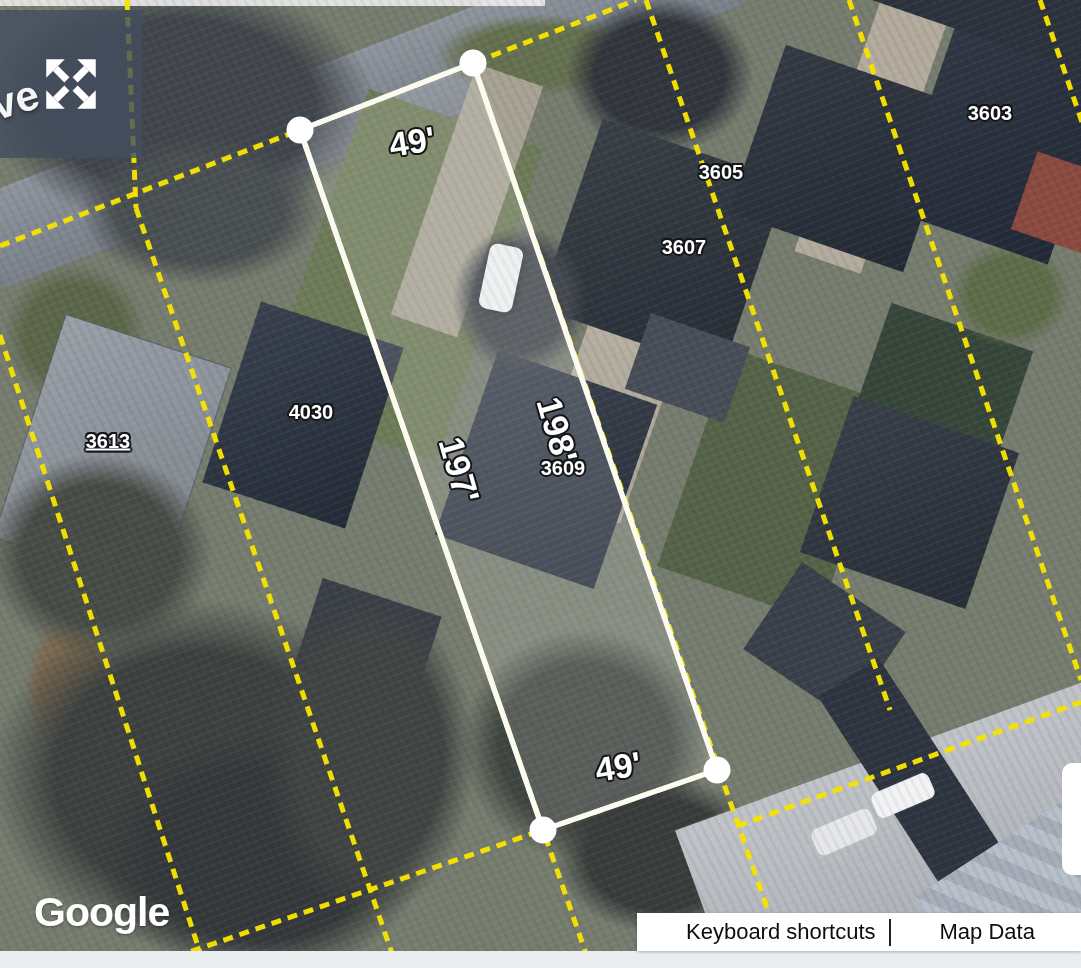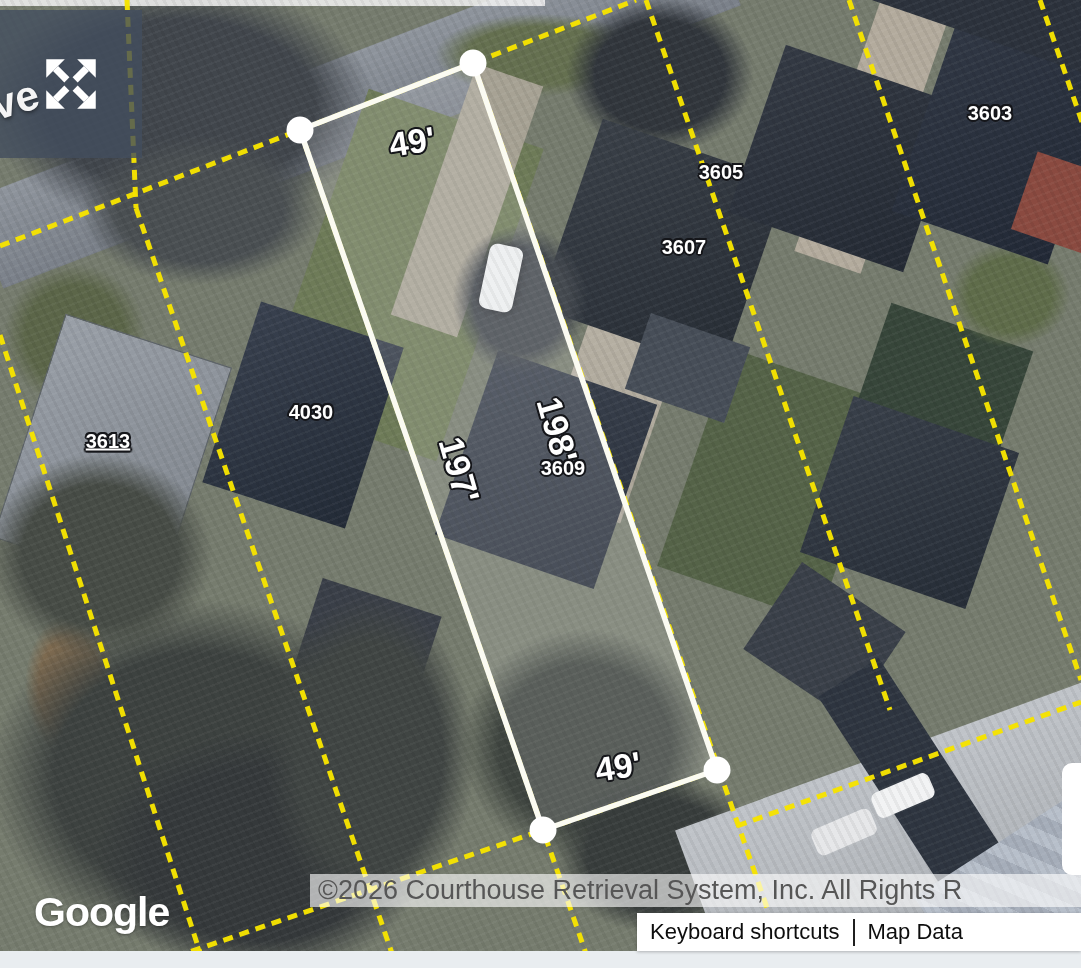--- a/index.html
+++ b/index.html
@@ -38,21 +38,21 @@
      font-size:42px;font-weight:bold;transform:rotate(-17deg);
      text-shadow:0 2px 4px rgba(0,0,0,.45);}
   #google-logo{position:absolute;left:26px;top:889px;z-index:32;color:#fff;font-size:41px;
      font-weight:bold;letter-spacing:-1px;text-shadow:0 1px 3px rgba(0,0,0,.35);margin-left:8px;}
   #copyright-bar{position:absolute;left:310px;top:874px;width:771px;height:33px;z-index:33;
      background:rgba(255,255,255,.62);overflow:hidden;}
   #copyright-bar span{display:block;padding-left:8px;font-size:27px;line-height:33px;
      color:#565656;white-space:nowrap;}
   #kb-bar{position:absolute;left:637px;top:913px;width:444px;height:38px;z-index:34;
      background:#fff;display:flex;align-items:center;box-shadow:0 1px 3px rgba(0,0,0,.25);}
-  #kb-bar .kb-item{font-size:22px;color:#0d0d0d;padding:0 13px;white-space:nowrap;cursor:pointer;}
+  #kb-bar .kb-item{font-size:22px;color:#0d0d0d;padding:0 13px;white-space:nowrap;cursor:pointer;margin-left:36px;}
   #kb-divider{width:2px;height:27px;background:#1f1f1f;}
   #bottom-strip{position:absolute;left:0;top:951px;width:1081px;height:17px;z-index:31;
      background:#e9edf0;}
   #side-panel{position:absolute;left:1062px;top:763px;width:19px;height:112px;z-index:31;
      background:#fff;border-radius:10px 0 0 10px;}
   #top-sliver{position:absolute;left:0;top:0;width:545px;height:6px;z-index:5;
      background:rgba(245,245,245,.85);}
 </style>
 </head>
 <body>
@@ -178,23 +178,20 @@
           <polygon points="56,8 38,8 56,26"></polygon>
           <polygon points="8,56 8,38 26,56"></polygon>
           <polygon points="56,56 56,38 38,56"></polygon>
         </g>
       </svg>
     </span>
   </button>
 
   <div id="side-panel"></div>
 
-  <div id="copyright-bar">
-    <span>©2026 Courthouse Retrieval System, Inc. All Rights R</span>
-  </div>
 
   <div id="google-logo">Google</div>
 
   <div id="kb-bar">
     <span class="kb-item">Keyboard shortcuts</span>
     <div id="kb-divider"></div>
     <span class="kb-item">Map Data</span>
   </div>
 
   <div id="bottom-strip"></div>

